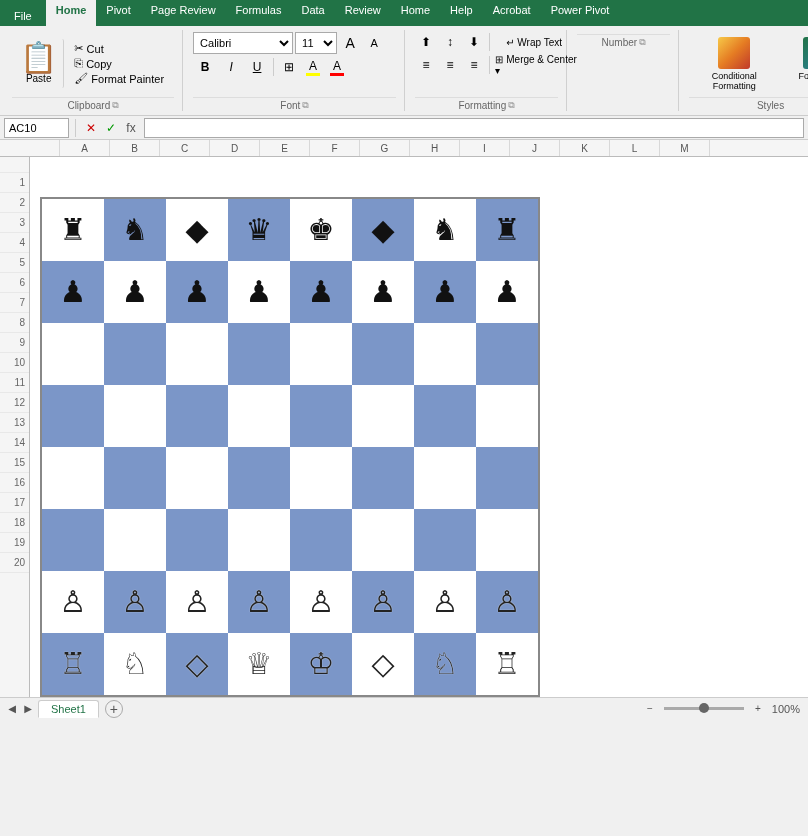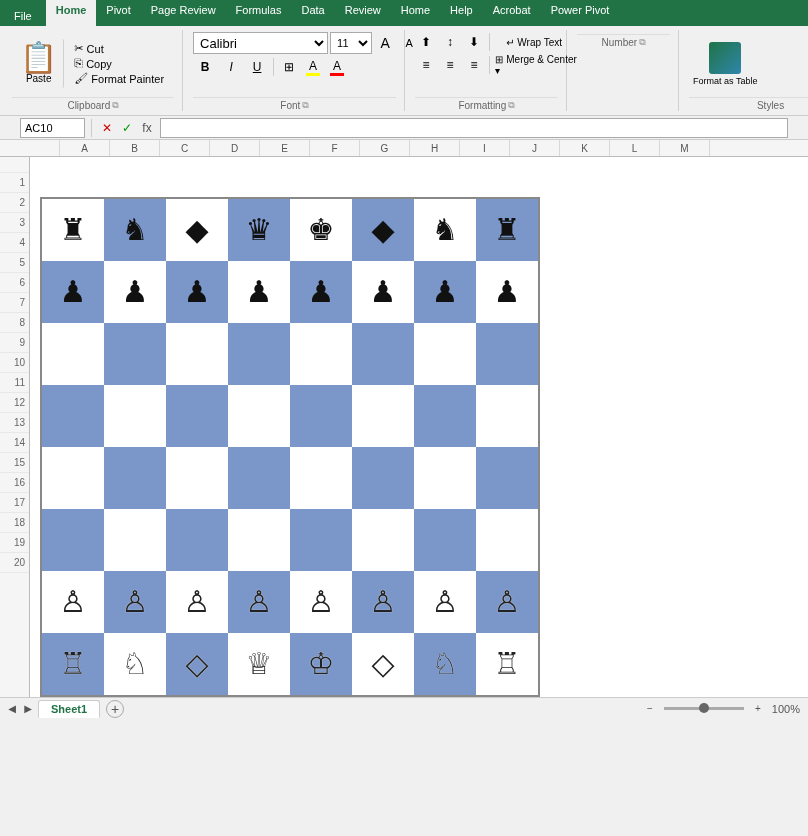--- a/index.html
+++ b/index.html
@@ -4,34 +4,34 @@
   <style>
     * { box-sizing: border-box; margin: 0; padding: 0; }
     body { font-family: 'Segoe UI', Arial, sans-serif; font-size: 12px; background: #f0f0f0; overflow: hidden; }
     .ribbon-tab { padding: 10px 10px; font-size: 11px; color: white; cursor: pointer; border-radius: 3px 3px 0 0; }
     .ribbon-tab.active { background: #f0f0f0; color: #217346; font-weight: 600; }
     .small-btn { display: flex; align-items: center; gap: 3px; font-size: 11px; cursor: pointer; padding: 1px 4px; border-radius: 2px; white-space: nowrap; }
     .font-select { width: 110px; height: 22px; font-size: 11px; border: 1px solid #aaa; padding: 0 2px; }
     .size-select { width: 42px; height: 22px; font-size: 11px; border: 1px solid #aaa; padding: 0 2px; }
 
     
-    .formula-bar { background: #f0f0f0; border-bottom: 1px solid #ccc; display: flex; align-items: center; height: 24px; padding: 0 20px; gap: 4px; }
+    .formula-bar { background: #f0f0f0; border-bottom: 1px solid #ccc; display: flex; align-items: center; height: 24px; padding: 0 4px; gap: 4px; }
     .name-box { width: 65px; height: 20px; border: 1px solid #aaa; font-size: 11px; padding: 0 4px; }
     .formula-sep { width: 1px; background: #ccc; height: 18px; margin: 0 2px; }
     .formula-btns { display: flex; gap: 2px; }
     .formula-btn { width: 18px; height: 18px; font-size: 12px; cursor: pointer; display: flex; align-items: center; justify-content: center; color: #555; }
     .formula-input { flex: 1; height: 20px; border: 1px solid #aaa; font-size: 11px; padding: 0 4px; }
     .chess-board { display: inline-grid; grid-template-columns: repeat(8, 62px); grid-template-rows: repeat(8, 62px); border: 2px solid #888; }
     .chess-cell { width: 62px; height: 62px; display: flex; align-items: center; justify-content: center; font-size: 32px; }
 
     
     .sheet-tabs-bar { background: #f0f0f0; border-top: 1px solid #ccc; display: flex; align-items: center; height: 22px; padding-left: 4px; }
     .nav-btn { width: 16px; height: 16px; font-size: 10px; cursor: pointer; display: flex; align-items: center; justify-content: center; color: #555; }
     .sheet-tab { background: white; border: 1px solid #ccc; border-bottom: none; padding: 2px 12px; font-size: 11px; cursor: pointer; margin-left: 2px; border-radius: 3px 3px 0 0; color: #333; }
-    .sheet-tab.active { background: white; border-bottom: 1px solid white; font-weight: 700; color: #217346; }
+    .sheet-tab.active { background: white; border-bottom: 1px solid white; font-weight: 400; color: #217346; }
     .add-sheet-btn { width: 18px; height: 18px; border-radius: 50%; border: 1px solid #aaa; display: flex; align-items: center; justify-content: center; font-size: 14px; cursor: pointer; margin-left: 6px; color: #555; }
 
     .file-tab { background: #217346; color: white; padding: 4px 14px; font-size: 11px; cursor: pointer; }
 
     .ribbon-row { display: flex; height: 90px; background: #f0f0f0; border-bottom: 1px solid #ccc; padding: 4px; gap: 2px; }
 
     .group-box { display: flex; flex-direction: column; border-right: 1px solid #d0d0d0; padding: 2px 8px 0 8px; min-width: fit-content; }
     .group-content { flex: 1; display: flex; align-items: center; gap: 3px; }
     .group-label { font-size: 10px; color: #666; text-align: center; border-top: 1px solid #ddd; padding-top: 2px; margin-top: 2px; display: flex; align-items: center; gap: 2px; justify-content: center; }
     .group-label-expander { font-size: 9px; color: #888; cursor: pointer; }
@@ -93,21 +93,21 @@
     </div>
     <div class="group-label">
       <span>Clipboard</span>
       <span class="group-label-expander">⧉</span>
     </div>
   </div>
 
   <div class="group-box" style="min-width:220px;">
     <div class="group-content" style="flex-direction:column; align-items:flex-start; gap:3px;">
       <div class="btn-row">
-        <select class="font-select" style="width:135px; height:22px; font-size:13px;">
+        <select class="font-select" style="width:100px; height:22px; font-size:11px;">
           <option>Calibri</option>
         </select>
         <select class="size-select" style="width:42px; height:22px; font-size:11px;">
           <option>11</option>
         </select>
         <div class="icon-btn" style="font-size:14px;">A</div>
         <div class="icon-btn" style="font-size:11px;">A</div>
       </div>
       <div class="btn-row">
         <div class="icon-btn" style="font-weight:bold; width:24px;">B</div>
@@ -160,20 +160,24 @@
 
   <div class="group-box" style="min-width:110px;">
     <div class="group-label">
       <span>Number</span>
       <span class="group-label-expander">⧉</span>
     </div>
   </div>
 
   <div class="group-box" style="min-width:180px;">
     <div class="group-content" style="align-items:center; gap:6px;">
+      <div style="display:flex; flex-direction:column; align-items:center; cursor:pointer; padding:4px; border-radius:2px;">
+        <div style="width:32px; height:32px; background: linear-gradient(135deg, #f7c948, #e57c23, #c0392b); border-radius:3px;"></div>
+        <div style="font-size:9px; text-align:center; margin-top:2px;">Conditional Formatting</div>
+      </div>
       <div style="display:flex; flex-direction:column; align-items:center; cursor:pointer; padding:4px; border-radius:2px;">
         <div style="width:32px; height:32px; background: linear-gradient(135deg, #217346, #2e86ab); border-radius:3px;"></div>
         <div style="font-size:9px; text-align:center; margin-top:2px;">Format as Table</div>
       </div>
     </div>
     <div class="group-label">
       <span>Styles</span>
     </div>
   </div>
 </div>

